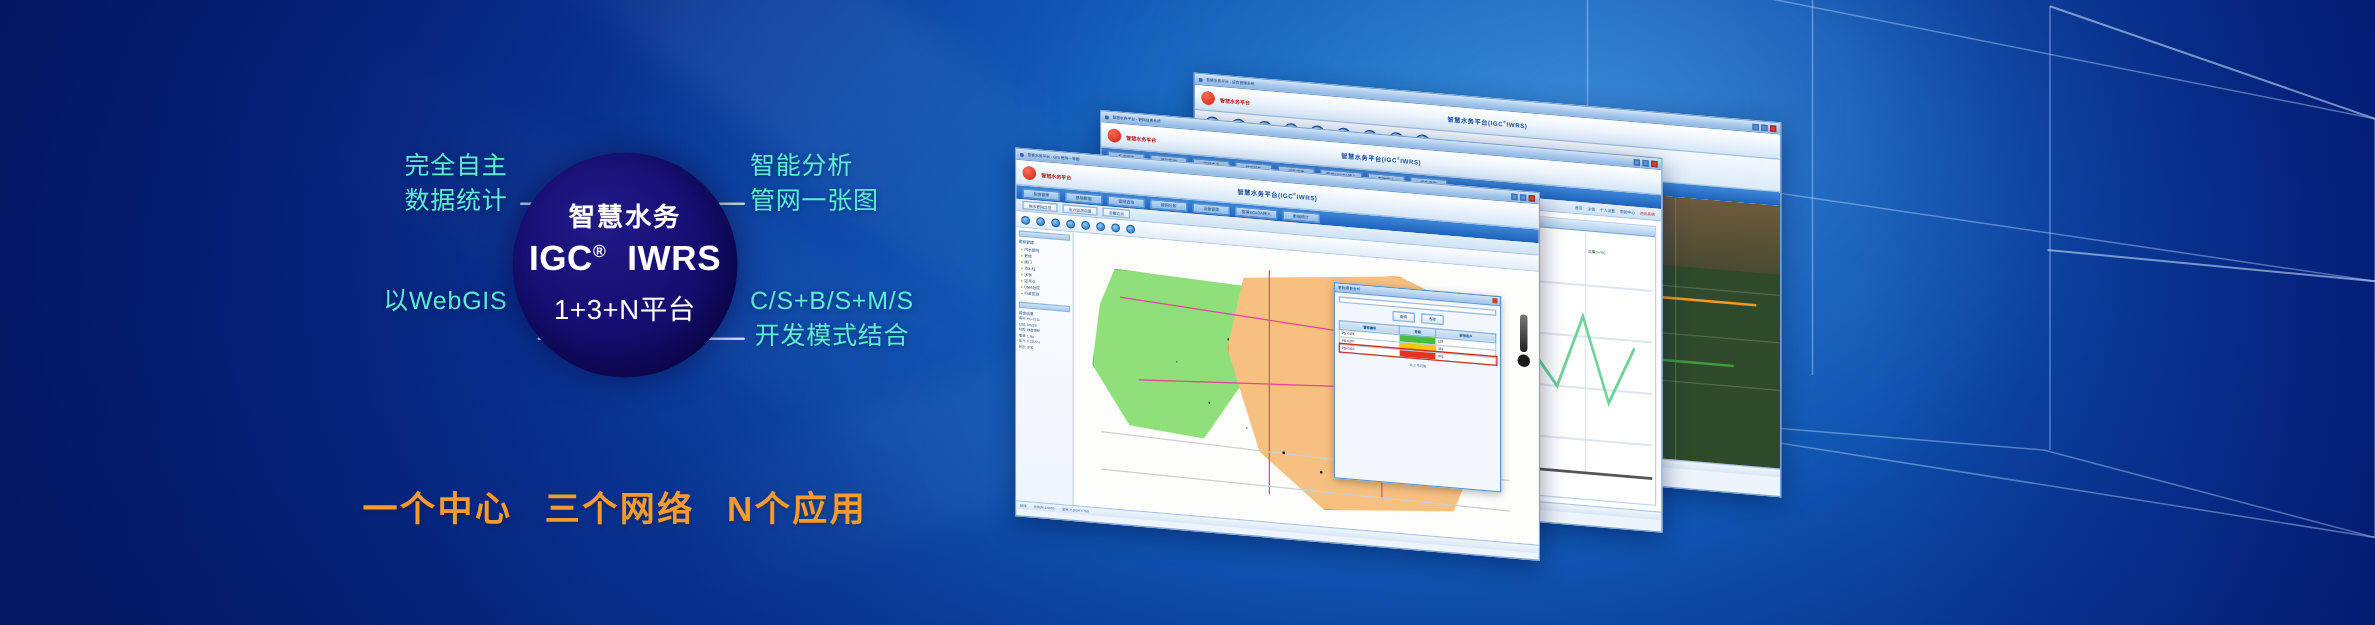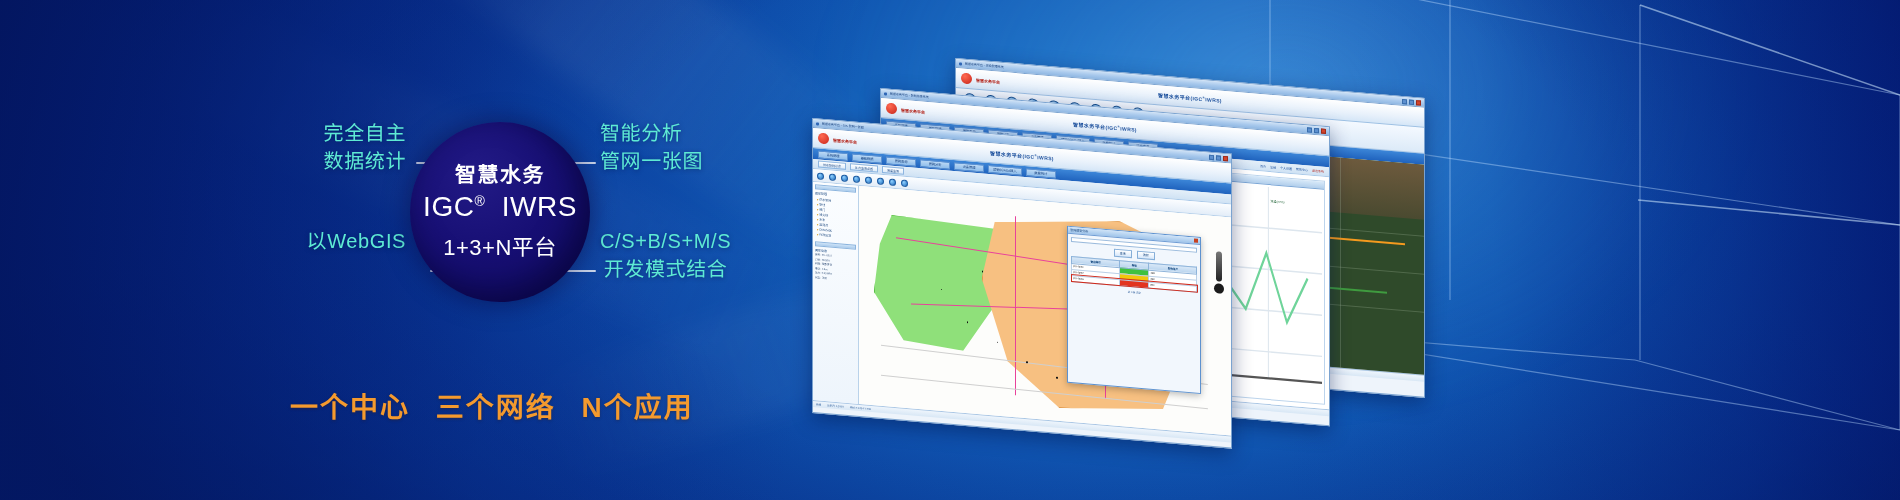--- a/index.html
+++ b/index.html
@@ -53,21 +53,21 @@
 
   .hub{
     position:absolute;left:140px;top:22px;
     width:180px;height:180px;border-radius:50%;
     background:radial-gradient(circle at 38% 30%, #221a86 0%, #170f74 45%, #100a63 100%);
     box-shadow:0 0 26px rgba(8,6,60,.55), inset -10px -12px 30px rgba(4,2,40,.55);
     display:flex;flex-direction:column;align-items:center;justify-content:center;
     color:#fff;text-align:center;line-height:1.22;
   }
   .hub-l1{font-size:21px;font-weight:600;letter-spacing:1.5px;margin-bottom:3px;}
-  .hub-l2{font-size:28px;font-weight:400;letter-spacing:.5px;white-space:nowrap;}
+  .hub-l2{font-size:28px;font-weight:700;letter-spacing:.5px;white-space:nowrap;}
   .hub-l2 sup{font-size:14px;vertical-align:super;}
   .hub-l3{font-size:22px;font-weight:500;letter-spacing:.5px;margin-top:11px;}
 
   .lab{
     position:absolute;color:#5eead4;font-size:20px;line-height:1.38;
     font-weight:400;letter-spacing:.6px;white-space:nowrap;
     text-shadow:0 1px 4px rgba(2,20,70,.5);
   }
   .lab .l2{display:block;}
   .lab.tl{left:8px;top:20px;text-align:right;width:128px;}

